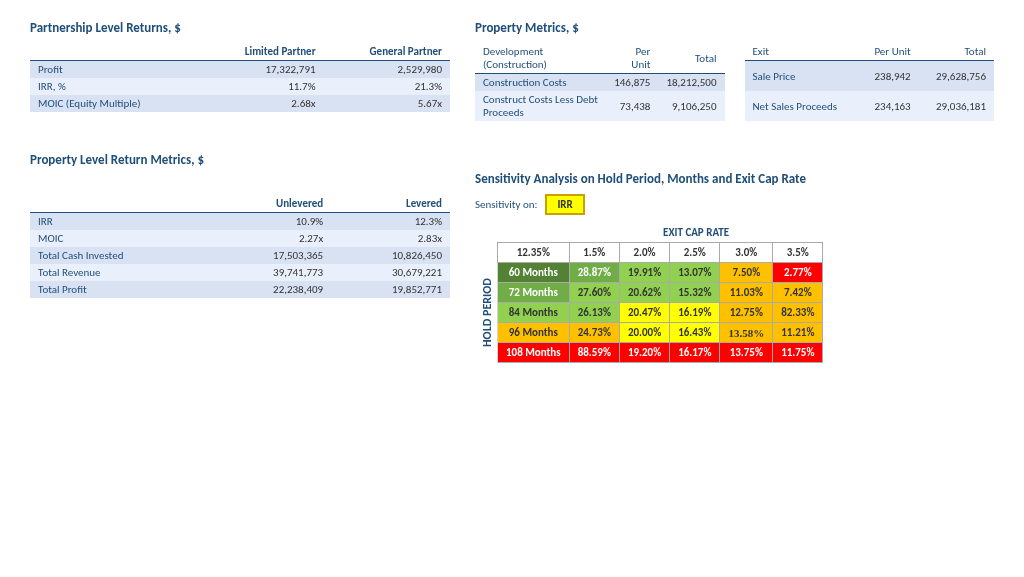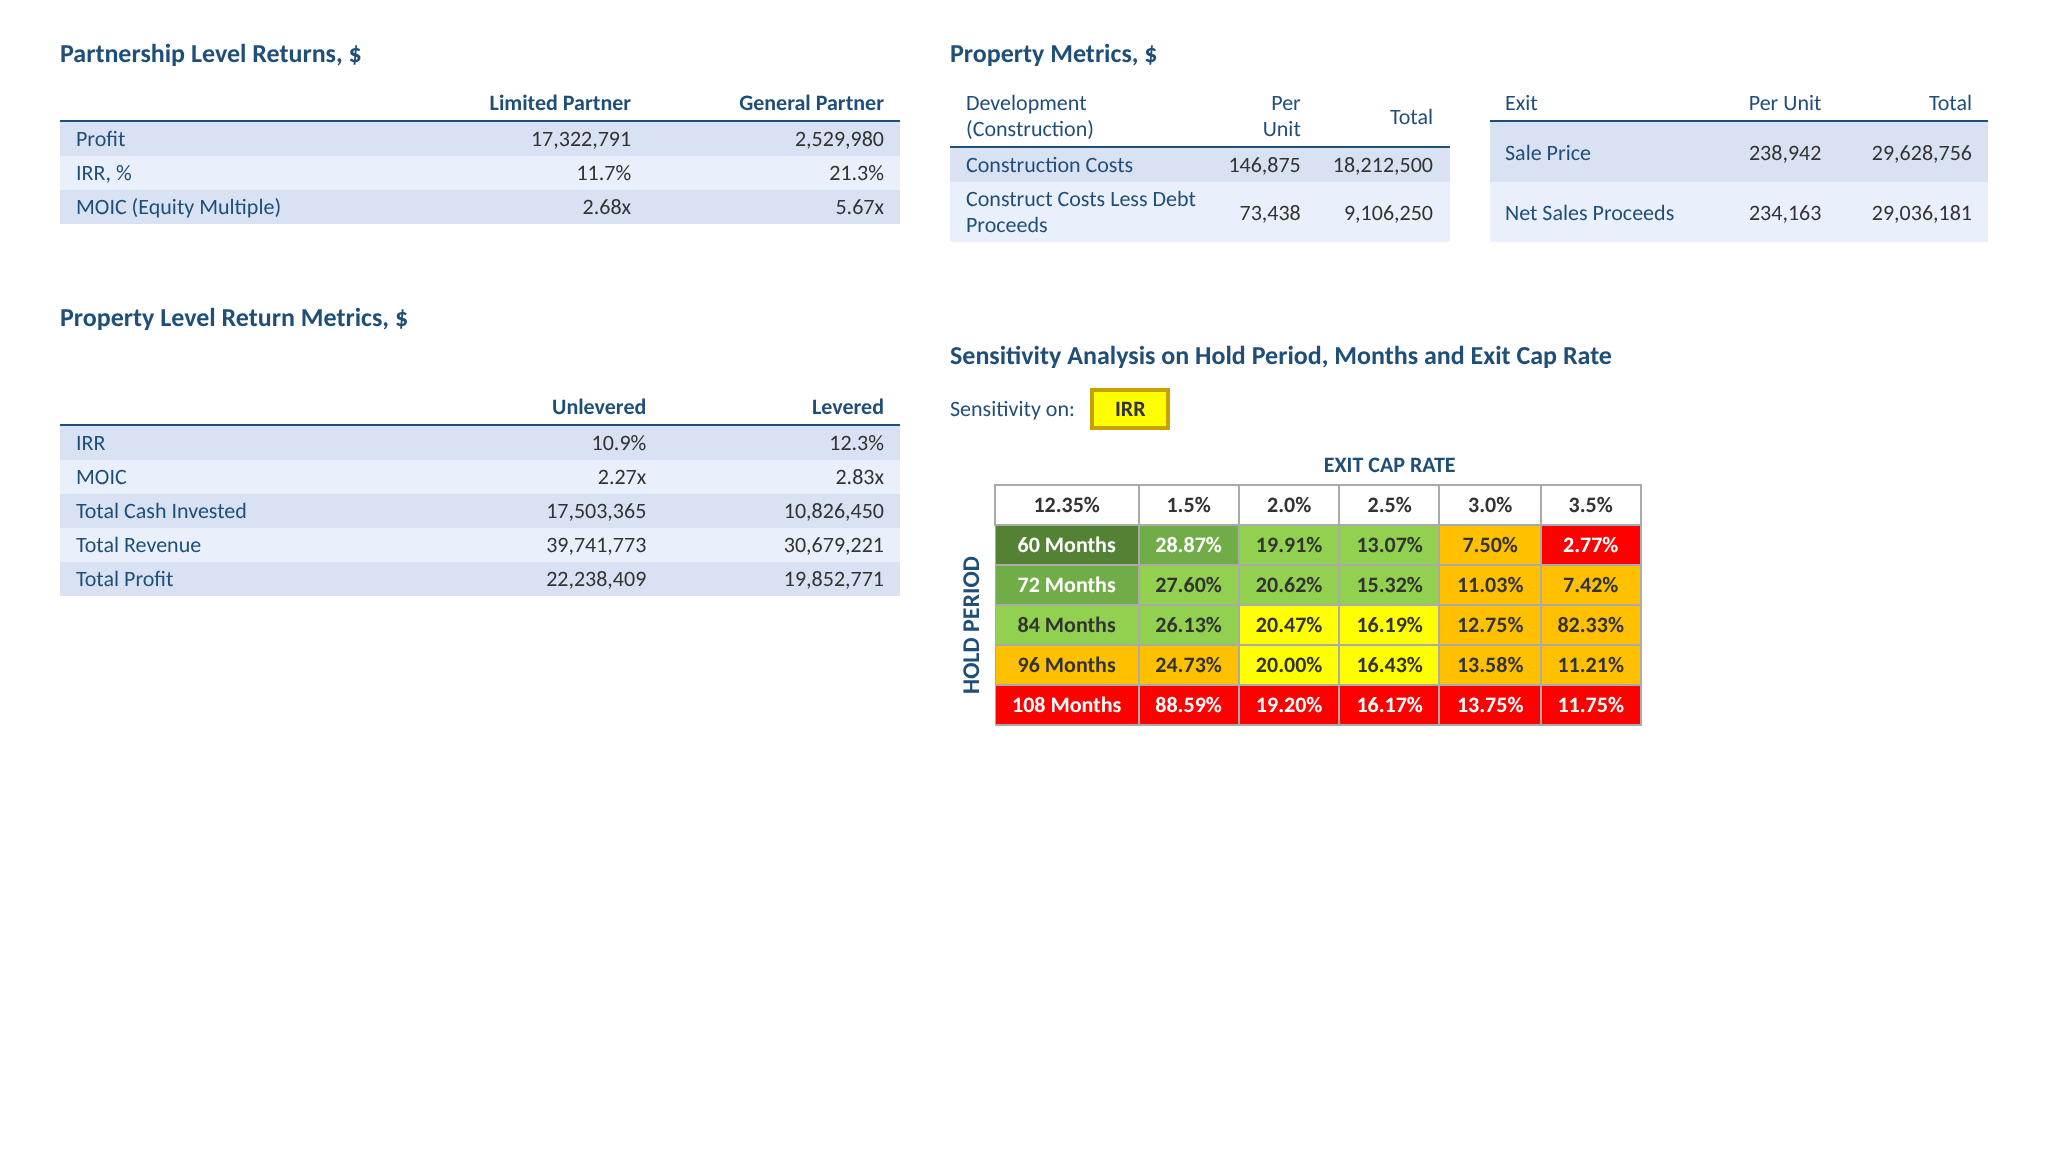--- a/index.html
+++ b/index.html
@@ -348,21 +348,21 @@
               <td style="background: rgb(255, 255, 0); color: rgb(51, 51, 51); padding: 3px 8px; text-align: center; font-weight: bold; border: 1px solid rgb(170, 170, 170);">20.47%</td>
               <td style="background: rgb(255, 255, 0); color: rgb(51, 51, 51); padding: 3px 8px; text-align: center; font-weight: bold; border: 1px solid rgb(170, 170, 170);">16.19%</td>
               <td style="background: rgb(255, 192, 0); color: rgb(51, 51, 51); padding: 3px 8px; text-align: center; font-weight: bold; border: 1px solid rgb(170, 170, 170);">12.75%</td>
               <td style="background: rgb(255, 192, 0); color: rgb(51, 51, 51); padding: 3px 8px; text-align: center; font-weight: bold; border: 1px solid rgb(170, 170, 170);">82.33%</td>
             </tr>
             <tr>
               <td style="background: rgb(255, 192, 0); color: rgb(51, 51, 51); padding: 3px 8px; text-align: center; font-weight: bold; border: 1px solid rgb(170, 170, 170);">96 Months</td>
               <td style="background: rgb(255, 192, 0); color: rgb(51, 51, 51); padding: 3px 8px; text-align: center; font-weight: bold; border: 1px solid rgb(170, 170, 170);">24.73%</td>
               <td style="background: rgb(255, 255, 0); color: rgb(51, 51, 51); padding: 3px 8px; text-align: center; font-weight: bold; border: 1px solid rgb(170, 170, 170);">20.00%</td>
               <td style="background: rgb(255, 255, 0); color: rgb(51, 51, 51); padding: 3px 8px; text-align: center; font-weight: bold; border: 1px solid rgb(170, 170, 170);">16.43%</td>
-              <td style="background: rgb(255, 192, 0); color: rgb(51, 51, 51); padding: 3px 8px; text-align: center; font-weight: bold; border: 1px solid rgb(170, 170, 170);">13.58%</td>
+              <td style="background: rgb(255, 192, 0); color: rgb(51, 51, 51); padding: 3px 8px; text-align: center; font-weight: bold; border: 1px solid rgb(170, 170, 170); font-family: Liberation Serif, serif;">13.58%</td>
               <td style="background: rgb(255, 192, 0); color: rgb(51, 51, 51); padding: 3px 8px; text-align: center; font-weight: bold; border: 1px solid rgb(170, 170, 170);">11.21%</td>
             </tr>
             <tr>
               <td style="background: rgb(255, 0, 0); color: rgb(255, 255, 255); padding: 3px 8px; text-align: center; font-weight: bold; border: 1px solid rgb(170, 170, 170);">108 Months</td>
               <td style="background: rgb(255, 0, 0); color: rgb(255, 255, 255); padding: 3px 8px; text-align: center; font-weight: bold; border: 1px solid rgb(170, 170, 170);">88.59%</td>
               <td style="background: rgb(255, 0, 0); color: rgb(255, 255, 255); padding: 3px 8px; text-align: center; font-weight: bold; border: 1px solid rgb(170, 170, 170);">19.20%</td>
               <td style="background: rgb(255, 0, 0); color: rgb(255, 255, 255); padding: 3px 8px; text-align: center; font-weight: bold; border: 1px solid rgb(170, 170, 170);">16.17%</td>
               <td style="background: rgb(255, 0, 0); color: rgb(255, 255, 255); padding: 3px 8px; text-align: center; font-weight: bold; border: 1px solid rgb(170, 170, 170);">13.75%</td>
               <td style="background: rgb(255, 0, 0); color: rgb(255, 255, 255); padding: 3px 8px; text-align: center; font-weight: bold; border: 1px solid rgb(170, 170, 170);">11.75%</td>
             </tr>

